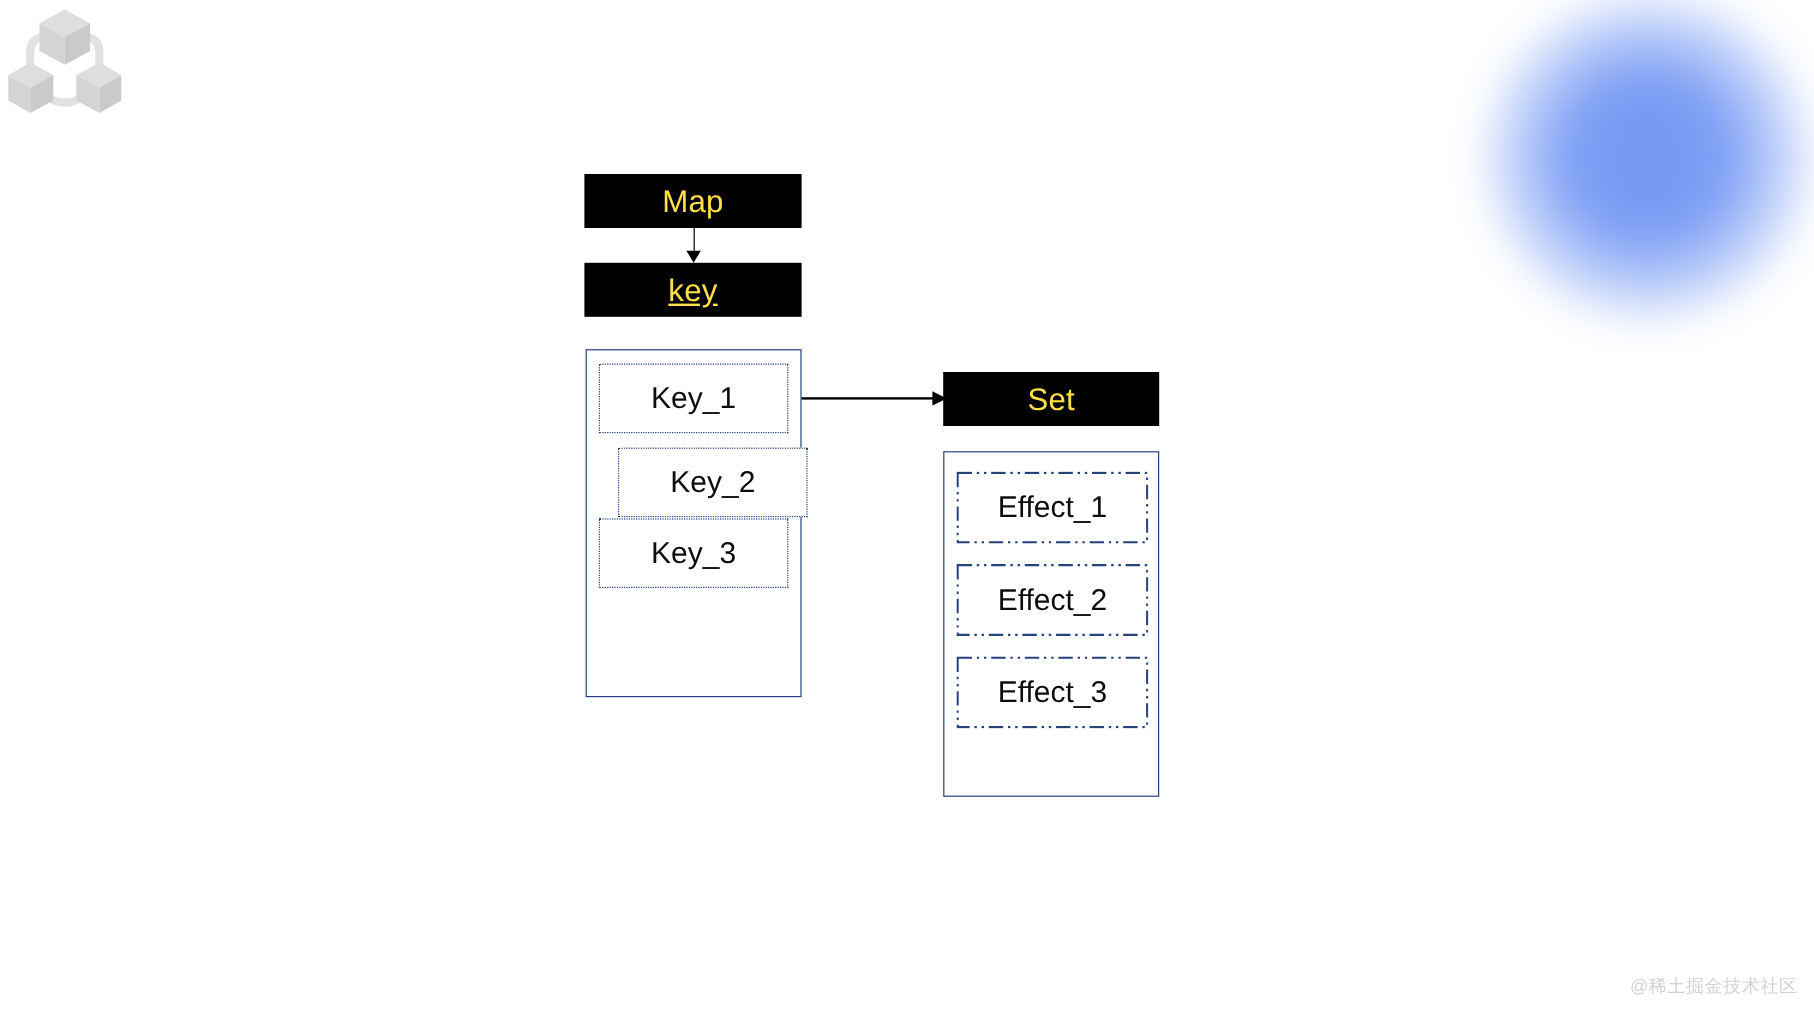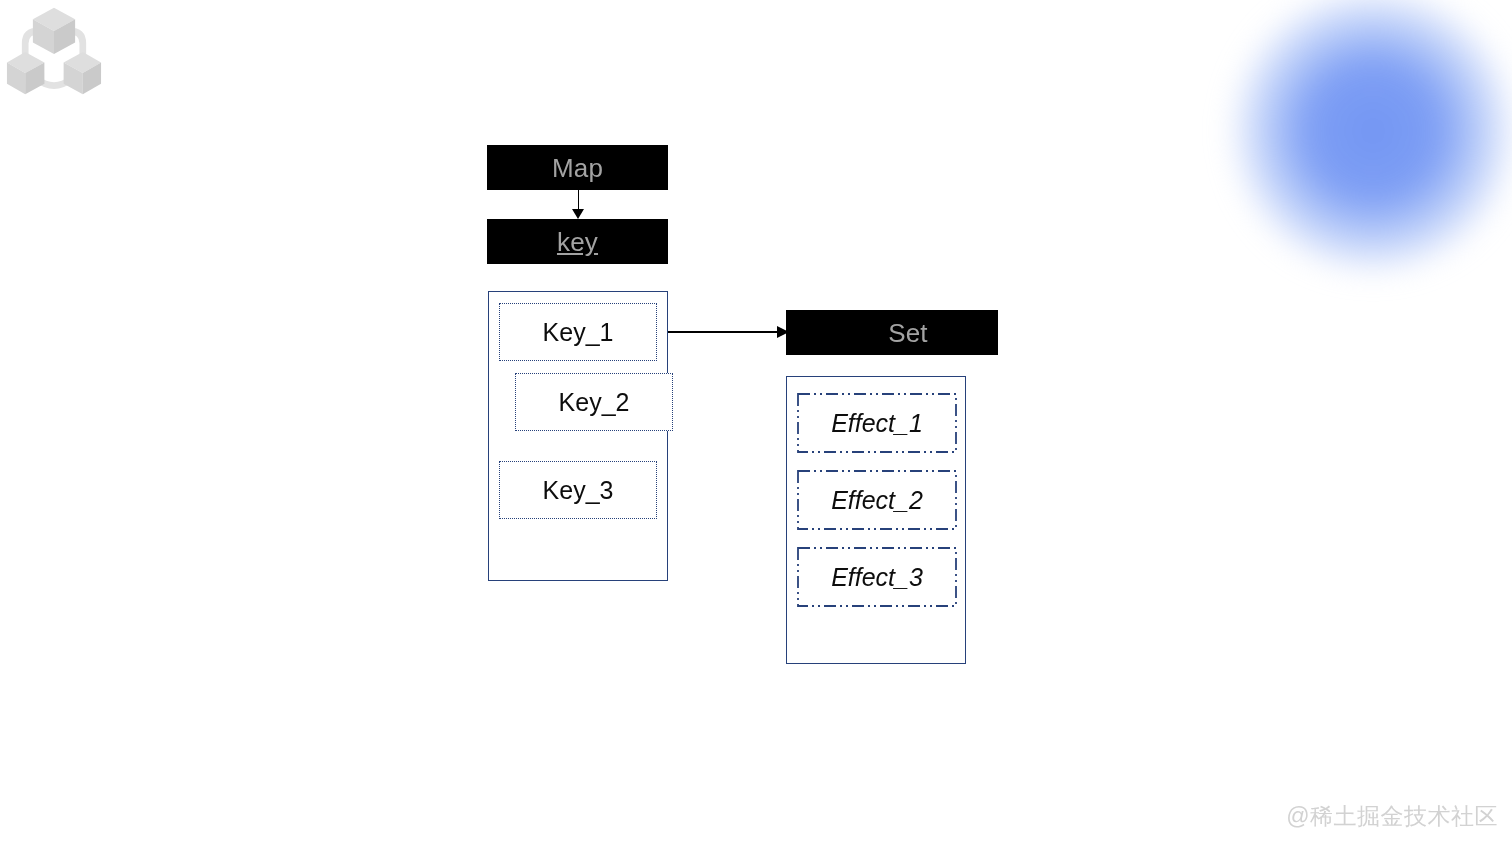--- a/index.html
+++ b/index.html
@@ -43,31 +43,31 @@
     left: 6px;
     top: 4px;
     width: 96px;
     height: 96px;
   }
 
   
   .blackbox {
     position: absolute;
     background: #000000;
-    color: #a3a3a3;
+    color: #fde047;
     display: flex;
     align-items: center;
     justify-content: center;
     font-size: 26px;
     letter-spacing: 0.2px;
     line-height: 1;
   }
   #map-box   { left: 487px; top: 145px; width: 181px; height: 45px; }
   #key-box   { left: 487px; top: 219px; width: 181px; height: 45px; text-decoration: underline; }
-  #set-box   { left: 786px; top: 310px; width: 180px; height: 45px; padding-left: 32px; }
+  #set-box   { left: 786px; top: 310px; width: 180px; height: 45px; }
 
   
   .arrow-line-v {
     position: absolute;
     background: #000000;
     width: 1.6px;
   }
   .arrow-line-h {
     position: absolute;
     background: #000000;
@@ -108,50 +108,49 @@
     justify-content: center;
     font-size: 25px;
     color: #0d0d0d;
     line-height: 1;
   }
   .item-dotted {
     border: 1.6px dotted #27417a;
   }
   .item-dashdot {
     border: none;
-    font-style: italic;
   }
   .item-dashdot .dd-svg {
     position: absolute;
     left: 0; top: 0;
     width: 100%;
     height: 100%;
     pointer-events: none;
   }
   .item-label {
     position: relative;
     z-index: 2;
   }
 
   
   #key-item-0 { left: 499px; top: 303px; width: 158px; height: 58px; }
   #key-item-1 { left: 515px; top: 373px; width: 158px; height: 58px; }
-  #key-item-2 { left: 499px; top: 461px; width: 158px; height: 58px; }
+  #key-item-2 { left: 499px; top: 432px; width: 158px; height: 58px; }
 
   
   #eff-item-0 { left: 797px; top: 393px; width: 160px; height: 60px; }
   #eff-item-1 { left: 797px; top: 470px; width: 160px; height: 60px; text-align: right; }
   #eff-item-2 { left: 797px; top: 547px; width: 160px; height: 60px; }
 
   
   .watermark {
     position: absolute;
     right: 14px;
     bottom: 16px;
-    font-size: 23px;
+    font-size: 15px;
     color: #d2d2d2;
     letter-spacing: 0.5px;
     white-space: nowrap;
   }
 </style>
 </head>
 <body>
 
 <div id="canvas">
 

